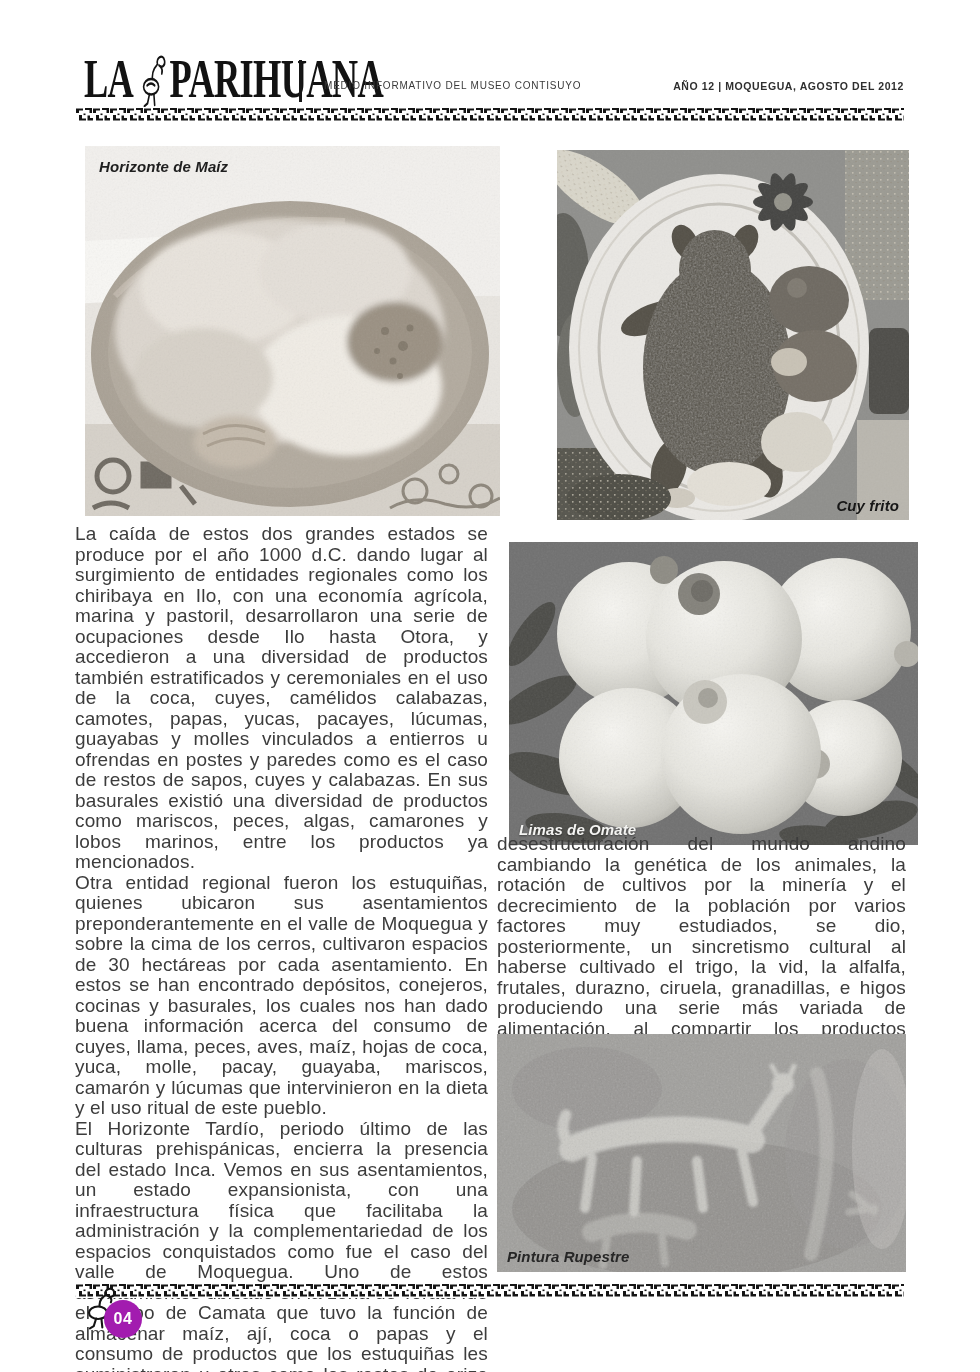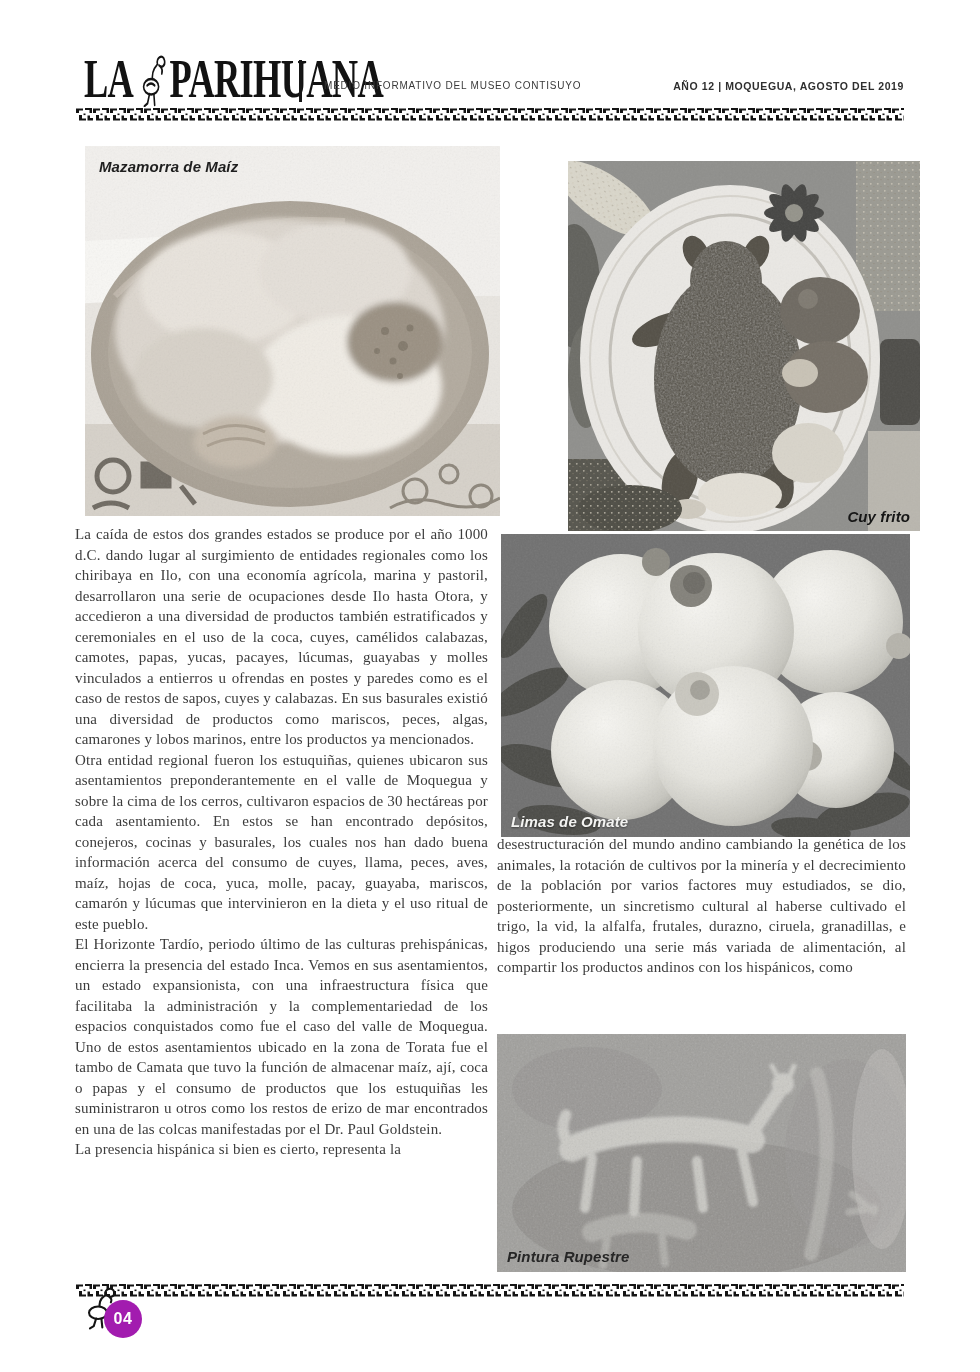--- a/index.html
+++ b/index.html
@@ -30,22 +30,22 @@
   .photo-pintura  { left:497px; top:1034px; width:409px; height:238px; }
   .cap { position:absolute; font-weight:bold; font-style:italic; font-size:15px; letter-spacing:0.1px; }
   .cap-maz  { left:14px; top:12px;  color:#1f1f1f; }
   .cap-cuy  { right:10px; bottom:6px; color:#161616; }
   .cap-lima { left:10px; bottom:7px;  color:#f4f4f2; text-shadow:0 1px 2px rgba(0,0,0,0.45); }
   .cap-pint { left:10px; bottom:7px;  color:#262626;margin-top:12px; }
   
   .col { position:absolute; }
   .col-left  { left:75px;  top:524px; width:413px; }
   .col-right-text { left:497px; top:834px; width:409px; }
-  .col p { margin:0; text-align:justify; font-size:15px; line-height:20.5px;
-           letter-spacing:0.15px; color:#3c3c3c;font-family:Liberation Serif, serif; }
+  .col p { margin:0; text-align:justify; font-size:19px; line-height:20.5px;
+           letter-spacing:0.15px; color:#3c3c3c; }
   
   .page-badge { position:absolute; left:86px; top:1292px; width:70px; height:60px; }
   .badge-circle { position:absolute; left:18px; top:8px; width:38px; height:38px; border-radius:50%;
                   background:#a21caf; color:#ffffff; display:flex; align-items:center; justify-content:center;
                   font-size:16px; font-weight:bold; letter-spacing:0.5px; }
   .badge-bird { position:absolute; left:-6px; top:-6px; width:38px; height:44px; }
 </style>
 </head>
 <body>
 
@@ -100,21 +100,21 @@
           <ellipse cx="19" cy="28" rx="9.5" ry="6.5" fill="#ffffff"></ellipse>
           <path d="M14,27 q5,-3.5 9.5,0"></path>
           <path d="M17,34 l-2.5,8 l-4,2.5"></path>
           <path d="M22.5,34 l1,9.5"></path>
         </g>
       </svg>
       <span class="logo-text">PARIHUANA</span>
     </div>
     <div class="masthead-divider"></div>
     <div class="masthead-subtitle">MEDIO INFORMATIVO DEL MUSEO CONTISUYO</div>
-    <div class="issue-info">AÑO 12 | MOQUEGUA, AGOSTO DEL 2019</div>
+    <div class="issue-info">AÑO 12 | MOQUEGUA, AGOSTO DEL 2012</div>
     <svg class="border-strip border-top">
       <rect width="828" height="15" fill="url(#andean)"></rect>
     </svg>
   </header>
 
   <figure class="photo photo-mazamorra" style="margin:0">
     <svg viewBox="0 0 415 370" preserveAspectRatio="none">
       <rect width="415" height="370" fill="#e9e6e1"></rect>
       <rect width="415" height="150" fill="#f2f0ed"></rect>
       <rect x="-10" y="92" width="140" height="62" fill="#f8f7f4" transform="rotate(-3 60 120)"></rect>
@@ -153,24 +153,24 @@
         <circle cx="292" cy="205" r="3"></circle>
           <circle cx="325" cy="182" r="3.5"></circle>
           <circle cx="315" cy="230" r="3"></circle>
       </g>
       <g stroke="#a79c8c" stroke-width="3" fill="none" opacity="0.9">
         <path d="M118,288 q30,-16 62,-2"></path>
           <path d="M122,300 q28,-14 58,-2"></path>
       </g>
       <rect width="415" height="370" filter="url(#grain)" opacity="0.10"></rect>
     </svg>
-    <figcaption class="cap cap-maz">Mazamorra de Maíz</figcaption>
+    <figcaption class="cap cap-maz">Horizonte de Maíz</figcaption>
   </figure>
 
-  <figure class="photo photo-cuy" style="margin:15px">
+  <figure class="photo photo-cuy" style="margin:4px">
     <svg viewBox="0 0 352 370" preserveAspectRatio="none">
       <rect width="352" height="370" fill="#8f8f8c"></rect>
 
       <ellipse cx="38" cy="38" rx="58" ry="23" transform="rotate(35 38 38)" fill="#d9d6ca"></ellipse>
       <ellipse cx="38" cy="38" rx="58" ry="23" transform="rotate(35 38 38)" fill="url(#speck)"></ellipse>
       <ellipse cx="6" cy="125" rx="26" ry="62" fill="#61615c"></ellipse>
       <ellipse cx="18" cy="215" rx="18" ry="52" fill="#6d6d67"></ellipse>
       <rect x="0" y="298" width="78" height="72" fill="#56554d"></rect>
       <rect x="0" y="298" width="78" height="72" fill="url(#speck)" opacity="0.9"></rect>
       <rect x="288" y="0" width="64" height="150" fill="#9b9a92"></rect>
@@ -224,21 +224,21 @@
     <figcaption class="cap cap-cuy">Cuy frito</figcaption>
   </figure>
 
   <div class="col col-left">
     <p>La caída de estos dos grandes estados se produce por el año 1000 d.C. dando lugar al surgimiento de entidades regionales como los chiribaya en Ilo, con una economía agrícola, marina y pastoril, desarrollaron una serie de ocupaciones desde Ilo hasta Otora, y accedieron a una diversidad de productos también estratificados y ceremoniales en el uso de la coca, cuyes, camélidos calabazas, camotes, papas, yucas, pacayes, lúcumas, guayabas y molles vinculados a entierros u ofrendas en postes y paredes como es el caso de restos de sapos, cuyes y calabazas. En sus basurales existió una diversidad de productos como mariscos, peces, algas, camarones y lobos marinos, entre los productos ya mencionados.</p>
     <p>Otra entidad regional fueron los estuquiñas, quienes ubicaron sus asentamientos preponderantemente en el valle de Moquegua y sobre la cima de los cerros, cultivaron espacios de 30 hectáreas por cada asentamiento. En estos se han encontrado depósitos, conejeros, cocinas y basurales, los cuales nos han dado buena información acerca del consumo de cuyes, llama, peces, aves, maíz, hojas de coca, yuca, molle, pacay, guayaba, mariscos, camarón y lúcumas que intervinieron en la dieta y el uso ritual de este pueblo.</p>
     <p>El Horizonte Tardío, periodo último de las culturas prehispánicas, encierra la presencia del estado Inca. Vemos en sus asentamientos, un estado expansionista, con una infraestructura física que facilitaba la administración y la complementariedad de los espacios conquistados como fue el caso del valle de Moquegua. Uno de estos asentamientos ubicado en la zona de Torata fue el tambo de Camata que tuvo la función de almacenar maíz, ají, coca o papas y el consumo de productos que los estuquiñas les suministraron u otros como los restos de erizo de mar encontrados en una de las colcas manifestadas por el Dr. Paul Goldstein.</p>
     <p>La presencia hispánica si bien es cierto, representa la</p>
   </div>
 
-  <figure class="photo photo-limas" style="margin:4px">
+  <figure class="photo photo-limas" style="margin:12px">
     <svg viewBox="0 0 409 303" preserveAspectRatio="none">
       <rect width="409" height="303" fill="#707070"></rect>
 
       <g fill="#4b4b47">
         <ellipse cx="22" cy="92" rx="38" ry="13" transform="rotate(-55 22 92)"></ellipse>
         <ellipse cx="28" cy="158" rx="44" ry="15" transform="rotate(-28 28 158)"></ellipse>
         <ellipse cx="42" cy="232" rx="48" ry="17" transform="rotate(18 42 232)"></ellipse>
         <ellipse cx="58" cy="286" rx="42" ry="14" transform="rotate(8 58 286)"></ellipse>
         <ellipse cx="362" cy="278" rx="48" ry="16" transform="rotate(-14 362 278)"></ellipse>
         <ellipse cx="392" cy="232" rx="36" ry="12" transform="rotate(42 392 232)"></ellipse>

